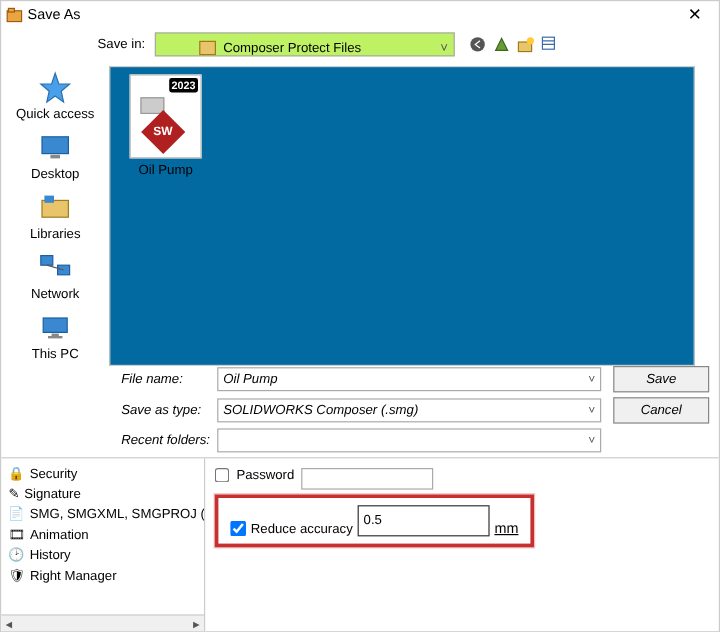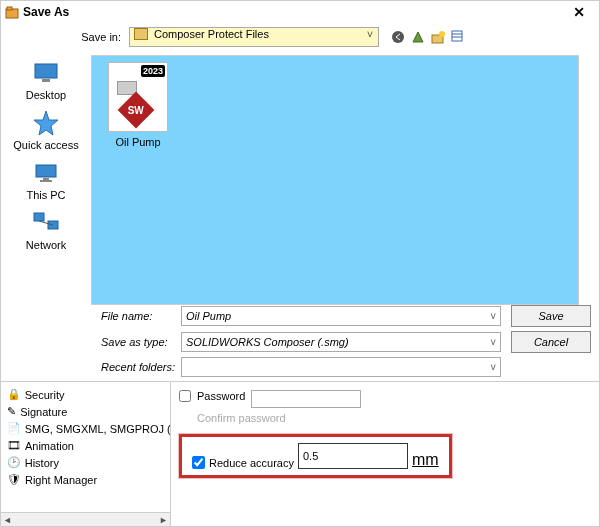--- a/index.html
+++ b/index.html
@@ -1,34 +1,34 @@
 <!DOCTYPE html>
 <html><head>
 <meta charset="utf-8">
 <style>
 * { box-sizing: border-box; margin: 0; padding: 0; font-family: "Segoe UI", Tahoma, sans-serif; font-size: 11px; }
 body { background: #fff; width: 600px; height: 527px; overflow: hidden; border: 1px solid #ccc; }
-.titlebar { display: flex; align-items: center; height: 22px; padding: 0 4px; font-weight: bold; }
+.titlebar { display: flex; align-items: center; height: 22px; padding: 0 4px; }
 .titlebar .appicon { width: 14px; height: 14px; margin-right: 4px; }
 .titlebar .title { flex: 1; font-size: 12px; }
 .titlebar .close { width: 32px; text-align: center; font-size: 14px; cursor: pointer; }
 .row-savein { display: flex; align-items: center; padding: 4px 8px 8px 8px; margin-left: 48px; }
 .row-savein .lbl { width: 72px; text-align: right; padding-right: 8px; }
-.savein-combo { display: flex; align-items: flex-start; width: 250px; height: 20px; border: 1px solid #aaa; background: #fef9c3; }
+.savein-combo { display: flex; align-items: flex-end; width: 250px; height: 20px; border: 1px solid #aaa; background: #bef264; padding-left: 32px; }
 .savein-combo .fld { width: 14px; height: 12px; background: #e8c56a; border: 1px solid #a07b1a; margin: 0 4px; }
 .savein-combo .txt { flex: 1; padding-left: 2px; }
 .savein-combo .dd { width: 16px; text-align: center; color: #555; }
 .toolbar-icons { display: flex; gap: 6px; margin-left: 12px; align-items: center; }
 .ico { width: 14px; height: 14px; display: inline-block; }
 .main { display: flex; height: 250px; }
 .places { width: 90px; display: flex; flex-direction: column; align-items: center; padding-top: 4px; gap: 8px; }
 .place { display: flex; flex-direction: column; align-items: center; width: 80px; cursor: pointer; }
 .place .picon { width: 28px; height: 28px; display: flex; align-items: center; justify-content: center; }
 .place .plbl { margin-top: 2px; font-size: 11px; text-align: center; }
-.filearea { flex: 1; border: 1px solid #ccc; background: #7dd3fc; margin-right: 20px; padding: 6px; position: relative; }
+.filearea { flex: 1; border: 1px solid #ccc; background: #0369a1; margin-right: 20px; padding: 6px; position: relative; }
 .fileitem { width: 80px; display: flex; flex-direction: column; align-items: center; cursor: pointer; }
 .thumb { width: 60px; height: 70px; border: 1px solid #bbb; background: #fff; position: relative; display: flex; align-items: center; justify-content: center; }
 .thumb .badge2023 { position: absolute; top: 2px; right: 2px; background: #000; color: #fff; font-size: 9px; font-weight: bold; padding: 1px 2px; border-radius: 2px; }
 .thumb .swcube { width: 26px; height: 26px; background: #b02020; transform: rotate(45deg); position: absolute; bottom: 8px; left: 14px; display: flex; align-items: center; justify-content: center; }
 .thumb .swcube span { transform: rotate(-45deg); color: #fff; font-weight: bold; font-size: 10px; }
 .thumb .graybox { width: 20px; height: 14px; background: #ccc; border: 1px solid #999; position: absolute; top: 18px; left: 8px; }
 .filelbl { margin-top: 4px; font-size: 11px; }
 .formrows { padding: 0 8px 0 100px; font-style: italic; }
 .formrow { display: flex; align-items: center; margin-bottom: 4px; }
 .formrow .flbl { width: 80px; font-size: 11px; }
@@ -42,21 +42,21 @@
 .tree-scroll { position: absolute; bottom: 0; left: 0; right: 0; height: 14px; background: #f0f0f0; border-top: 1px solid #ccc; display: flex; justify-content: space-between; align-items: center; padding: 0 2px; }
 .tree-scroll span { color: #555; font-size: 9px; }
 .detail { flex: 1; padding: 8px; position: relative; }
 .chkrow { display: flex; margin-bottom: 4px; gap: 6px; }
 .chkrow input[type=checkbox] { width: 12px; height: 12px; }
 .chkrow .clbl { font-size: 11px; }
 .pwinput { width: 110px; height: 18px; border: 1px solid #aaa; background: #fff; }
 .confirm { color: #aaa; margin-left: 18px; font-size: 11px; margin-bottom: 10px; }
 .hl { border: 3px solid #c83030; padding: 6px 10px; display: inline-flex; align-items: flex-end; gap: 4px; box-shadow: 0 0 0 1px rgba(200,48,48,.3); }
 .hl .valbox { width: 110px; height: 18px; border: 1px solid #333; background: #fff; padding: 12px 4px; display: flex; align-items: center; }
-.hl .unit { font-size: 16px; text-decoration: underline; }
+.hl .unit { font-size: 12px; text-decoration: underline; }
 </style>
 </head>
 <body>
 
 <div class="titlebar">
   <span class="appicon">
     <svg viewBox="0 0 14 14">
         <rect x="1" y="4" width="12" height="9" fill="#e8a540" stroke="#a05a10"></rect>
         <rect x="2" y="2" width="5" height="3" fill="#e8a540" stroke="#a05a10"></rect>
       </svg>
@@ -90,53 +90,62 @@
           <line x1="1" y1="7" x2="11" y2="7" stroke="#3a6ab0"></line>
         </svg></span>
   </div>
 </div>
 
 <div class="main">
   <div class="places">
     <div class="place">
       <span class="picon">
           <svg viewBox="0 0 28 28">
+            <path d="M14 2 L17 11 L26 11 L19 17 L21 26 L14 21 L7 26 L9 17 L2 11 L11 11 Z" fill="#4aa0e8" stroke="#2a70b0"></path>
+          </svg>
+        </span>
+      <span class="plbl">Quick access</span>
+    </div>
+    <div class="place">
+      <span class="picon">
+          <svg viewBox="0 0 28 28">
             <rect x="3" y="5" width="22" height="14" fill="#3a88d0" stroke="#1a60a0"></rect>
             <rect x="10" y="20" width="8" height="3" fill="#888"></rect>
           </svg>
         </span>
       <span class="plbl">Desktop</span>
     </div>
     <div class="place">
       <span class="picon">
           <svg viewBox="0 0 28 28">
-            <path d="M14 2 L17 11 L26 11 L19 17 L21 26 L14 21 L7 26 L9 17 L2 11 L11 11 Z" fill="#4aa0e8" stroke="#2a70b0"></path>
-          </svg>
-        </span>
-      <span class="plbl">Quick access</span>
+            <rect x="3" y="8" width="22" height="14" fill="#e8c56a" stroke="#a07b1a"></rect>
+            <rect x="5" y="4" width="8" height="6" fill="#3a88d0"></rect>
+          </svg>
+        </span>
+      <span class="plbl">Libraries</span>
+    </div>
+    <div class="place">
+      <span class="picon">
+          <svg viewBox="0 0 28 28">
+            <rect x="2" y="4" width="10" height="8" fill="#3a88d0" stroke="#1a60a0"></rect>
+            <rect x="16" y="12" width="10" height="8" fill="#3a88d0" stroke="#1a60a0"></rect>
+            <line x1="7" y1="12" x2="21" y2="16" stroke="#555"></line>
+          </svg>
+        </span>
+      <span class="plbl">Network</span>
     </div>
     <div class="place">
       <span class="picon">
           <svg viewBox="0 0 28 28">
             <rect x="4" y="6" width="20" height="12" fill="#3a88d0" stroke="#1a60a0"></rect>
             <rect x="11" y="19" width="6" height="2" fill="#888"></rect>
             <rect x="8" y="21" width="12" height="2" fill="#888"></rect>
           </svg>
         </span>
       <span class="plbl">This PC</span>
-    </div>
-    <div class="place">
-      <span class="picon">
-          <svg viewBox="0 0 28 28">
-            <rect x="2" y="4" width="10" height="8" fill="#3a88d0" stroke="#1a60a0"></rect>
-            <rect x="16" y="12" width="10" height="8" fill="#3a88d0" stroke="#1a60a0"></rect>
-            <line x1="7" y1="12" x2="21" y2="16" stroke="#555"></line>
-          </svg>
-        </span>
-      <span class="plbl">Network</span>
     </div>
   </div>
   <div class="filearea">
     <div class="fileitem">
       <div class="thumb">
         <span class="badge2023">2023</span>
         <span class="graybox"></span>
         <span class="swcube">
             <span>SW</span>
           </span>
@@ -207,21 +216,20 @@
       <span>◄</span>
       <span>►</span>
     </div>
   </div>
   <div class="detail">
     <div class="chkrow">
       <input type="checkbox" style="">
       <span class="clbl">Password</span>
       <span class="pwinput"></span>
     </div>
-    <div class="confirm">Confirm password</div>
     <div class="hl">
       <input type="checkbox" checked="" style="">
       <span class="clbl">Reduce accuracy</span>
       <span class="valbox">
           <span>0.5</span>
         </span>
       <span class="unit">mm</span>
     </div>
   </div>
 </div>

